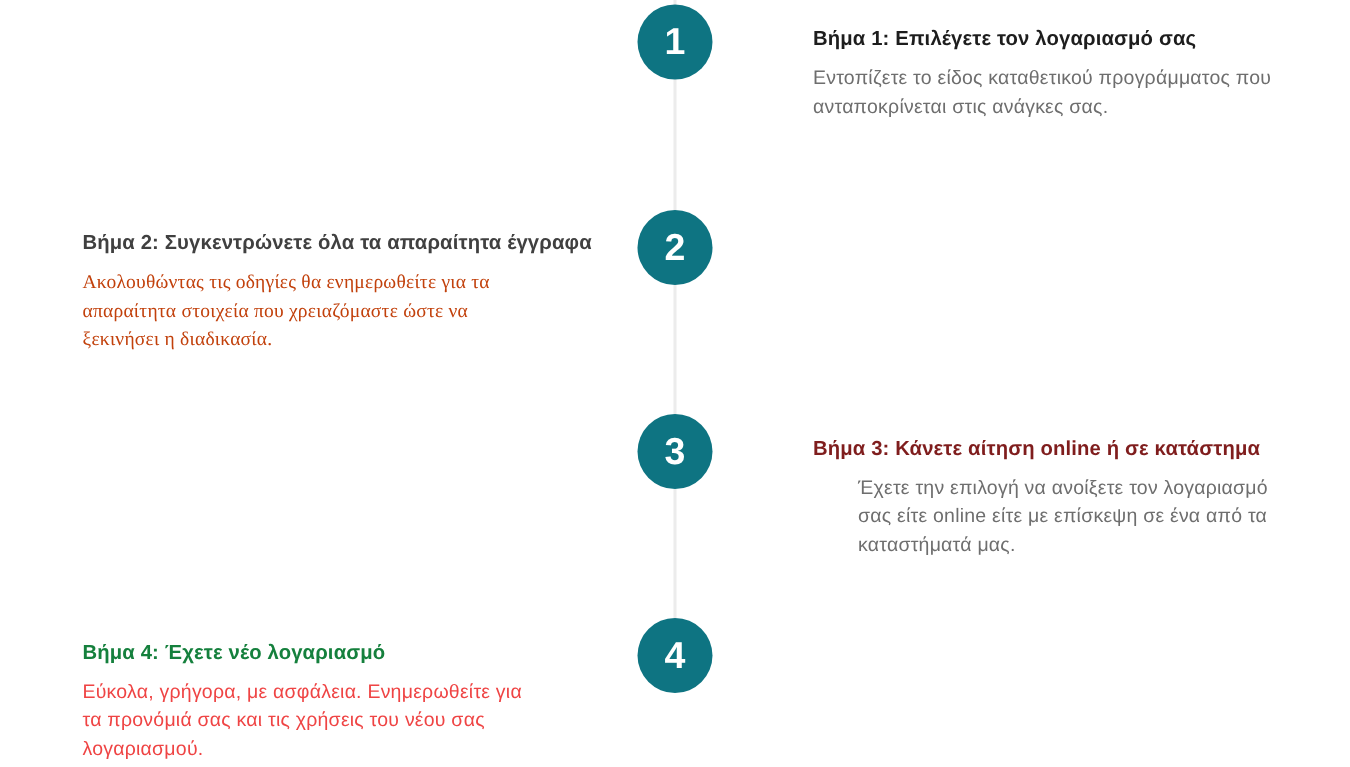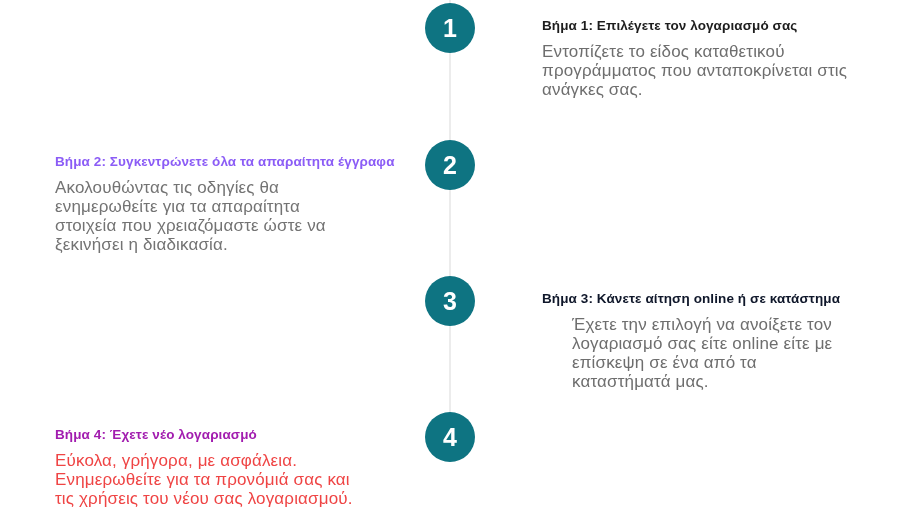--- a/index.html
+++ b/index.html
@@ -82,21 +82,21 @@
     font-size: 13.5px;
     font-weight: bold;
     color: #1d1d1d;
     line-height: 18px;
     margin: 0 0 7px 0;
     letter-spacing: 0.1px;
     white-space: nowrap;
   }
 
   .step-desc {
-    font-size: 17px;
+    font-size: 13px;
     font-weight: normal;
     color: #6e6e6e;
     line-height: 19px;
     margin: 0;
     letter-spacing: 0.15px;
   }
 </style>
 </head>
 <body style="background: rgb(255, 255, 255);">
 
@@ -108,34 +108,34 @@
     <div class="step-marker" style="top: 3px; background: rgb(14, 116, 130);">1</div>
     <div class="step-content side-right" style="top: 17px;">
       <p class="step-title" style="color: rgb(29, 29, 29);">Βήμα 1: Επιλέγετε τον λογαριασμό σας</p>
       <p class="step-desc" style="color: rgb(110, 110, 110);">Εντοπίζετε το είδος καταθετικού προγράμματος που ανταποκρίνεται στις ανάγκες σας.</p>
     </div>
   </div>
 
   <div class="step">
     <div class="step-marker" style="top: 140px; background: rgb(14, 116, 130);">2</div>
     <div class="step-content side-left" style="top: 153px;">
-      <p class="step-title" style="color: #8b5cf6;">Βήμα 2: Συγκεντρώνετε όλα τα απαραίτητα έγγραφα</p>
-      <p class="step-desc" style="color: #737373;">Ακολουθώντας τις οδηγίες θα ενημερωθείτε για τα απαραίτητα στοιχεία που χρειαζόμαστε ώστε να ξεκινήσει η διαδικασία.</p>
+      <p class="step-title" style="color: #404040;">Βήμα 2: Συγκεντρώνετε όλα τα απαραίτητα έγγραφα</p>
+      <p class="step-desc" style="color: #c2410c; font-family: Liberation Serif, serif;">Ακολουθώντας τις οδηγίες θα ενημερωθείτε για τα απαραίτητα στοιχεία που χρειαζόμαστε ώστε να ξεκινήσει η διαδικασία.</p>
     </div>
   </div>
 
   <div class="step">
     <div class="step-marker" style="top: 276px; background: rgb(14, 116, 130);">3</div>
     <div class="step-content side-right" style="top: 290px;">
-      <p class="step-title" style="color: #0f172a;">Βήμα 3: Κάνετε αίτηση online ή σε κατάστημα</p>
+      <p class="step-title" style="color: #7f1d1d;">Βήμα 3: Κάνετε αίτηση online ή σε κατάστημα</p>
       <p class="step-desc" style="color: rgb(110, 110, 110); margin-left: 30px;">Έχετε την επιλογή να ανοίξετε τον λογαριασμό σας είτε online είτε με επίσκεψη σε ένα από τα καταστήματά μας.</p>
     </div>
   </div>
 
   <div class="step">
     <div class="step-marker" style="top: 412px; background: rgb(14, 116, 130);">4</div>
     <div class="step-content side-left" style="top: 426px;">
-      <p class="step-title" style="color: #a21caf;">Βήμα 4: Έχετε νέο λογαριασμό</p>
+      <p class="step-title" style="color: #15803d;">Βήμα 4: Έχετε νέο λογαριασμό</p>
       <p class="step-desc" style="color: #ef4444;">Εύκολα, γρήγορα, με ασφάλεια. Ενημερωθείτε για τα προνόμιά σας και τις χρήσεις του νέου σας λογαριασμού.</p>
     </div>
   </div>
 
 </div>
 
 </body></html>

